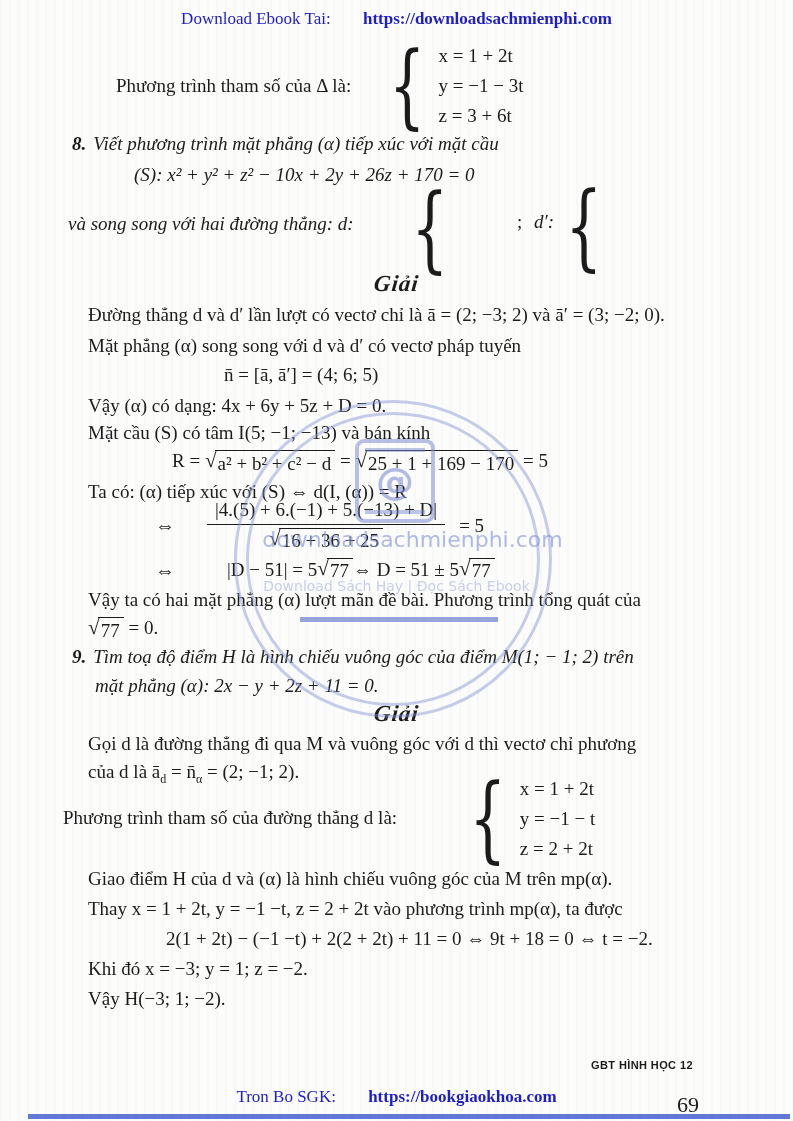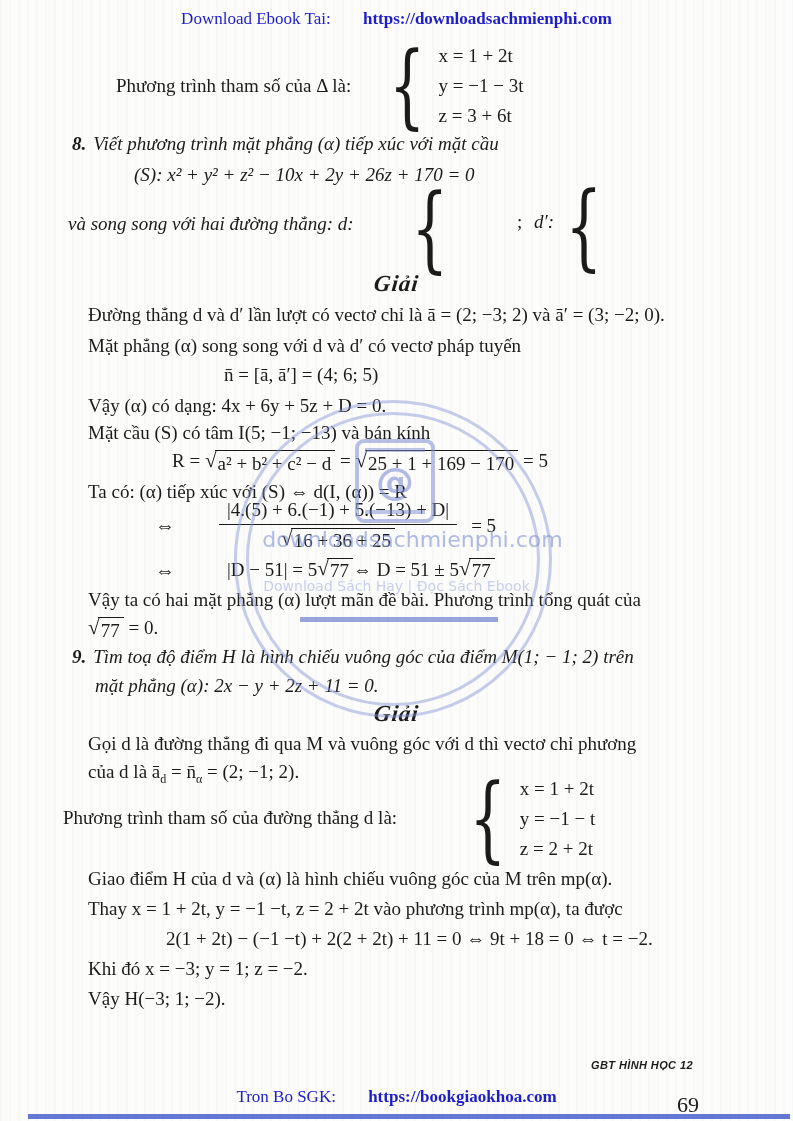--- a/index.html
+++ b/index.html
@@ -26,21 +26,21 @@
   .fnum{border-bottom:1.6px solid #1b1b1b;padding:0 8px 3px;}
   .fden{padding-top:3px;}
   .iff{font-size:20px;}
   .sub{font-size:12px;vertical-align:-5px;}
   
   .link{color:#1d1dc9;}
   .link .url{font-weight:bold;margin-left:28px;}
   .hdr{top:8px;font-size:17px;}
   .ftr-link{top:1086px;font-size:17px;}
   .ftr-book{position:absolute;left:591px;top:1059px;font-family:"Liberation Sans","DejaVu Sans",sans-serif;
-            font-size:11px;font-weight:bold;font-style:italic;letter-spacing:.4px;}
+            font-size:11px;font-weight:bold;letter-spacing:.4px;}
   .ftr-page{position:absolute;left:677px;top:1048px;font-size:22px;margin-top:44px;}
   .bottom-rule{position:absolute;left:28px;top:1114px;width:762px;height:5px;background:#3c55cc;opacity:.8;}
   
   .wm{position:absolute;inset:0;pointer-events:none;}
   .wm-c{position:absolute;border-radius:50%;border:3px solid rgba(130,146,212,.45);}
   .wm-c.outer{left:234px;top:400px;width:312px;height:312px;}
   .wm-c.inner{left:246px;top:412px;width:288px;height:288px;}
   .wm-logo{position:absolute;left:355px;top:439px;width:72px;height:76px;
            border:4px solid rgba(126,142,210,.55);border-radius:9px;
            display:flex;align-items:center;justify-content:center;}
@@ -93,21 +93,21 @@
       <span class="rsign">√</span>
       <span class="radicand">a² + b² + c² − d</span>
     </span><span> = </span><span class="sqrt">
       <span class="rsign">√</span>
       <span class="radicand">25 + 1 + 169 − 170</span>
     </span><span> = 5</span></div>
 <div class="line" style="left:88px;top:480px">Ta có: (α) tiếp xúc với (S) ⇔ d(I, (α)) = R</div>
 
 <div class="mathrow" style="left:155px;top:499px">
   <span class="iff">⇔</span>
-  <span class="frac" style="margin-left:44px">
+  <span class="frac" style="margin-left:32px">
     <span class="fnum">|4.(5) + 6.(−1) + 5.(−13) + D|</span>
     <span class="fden"><span class="sqrt">
           <span class="rsign">√</span>
           <span class="radicand">16 + 36 + 25</span>
         </span></span>
   </span>
   <span style="margin-left:14px">= 5</span>
 </div>
 
 <div class="mathrow" style="left:155px;top:558px">

